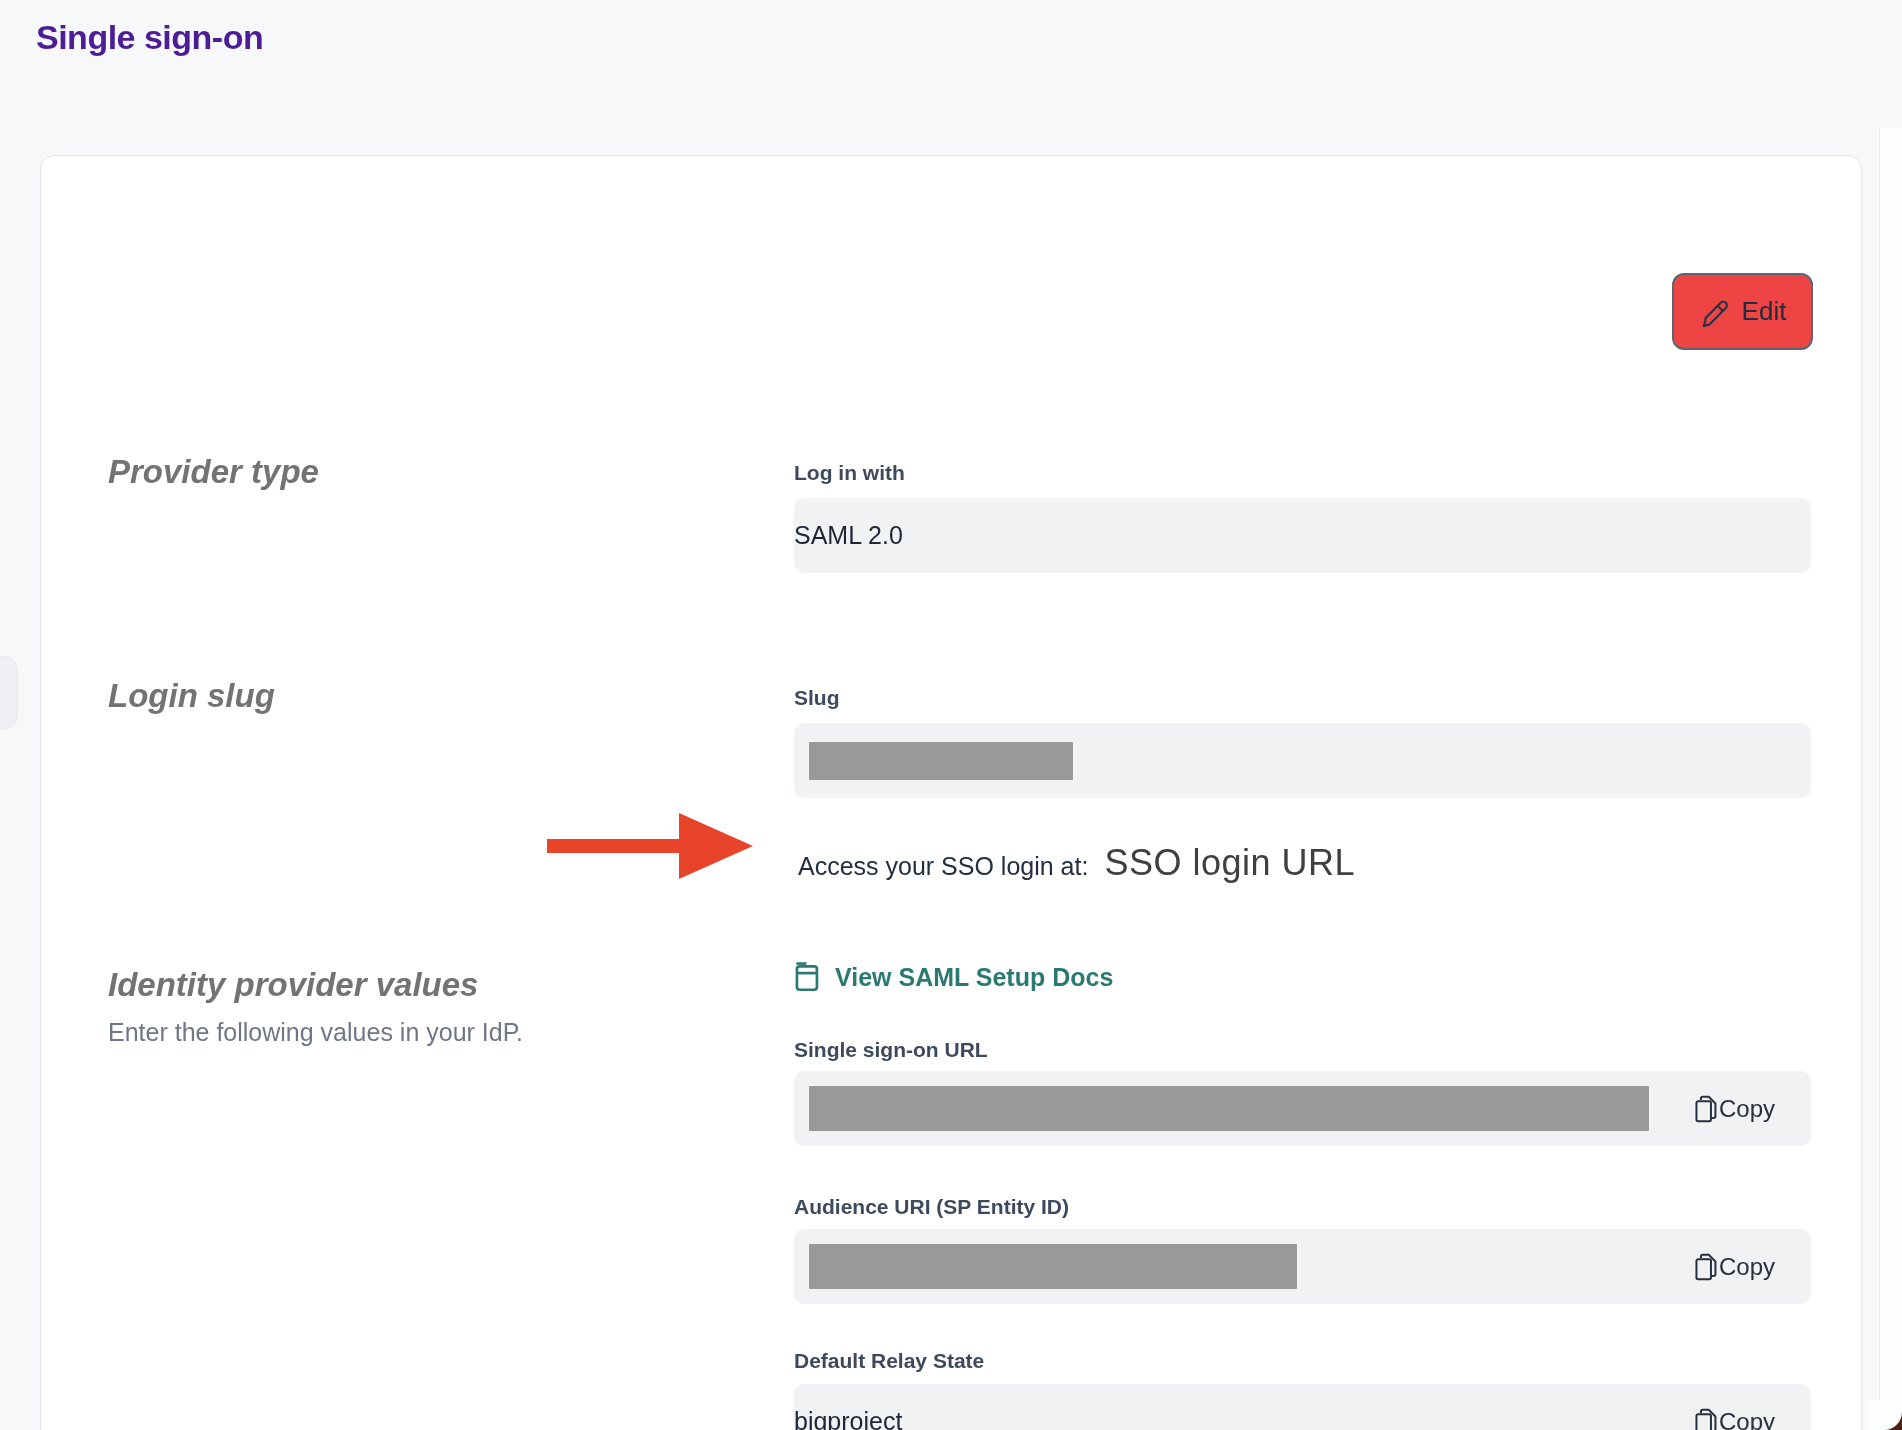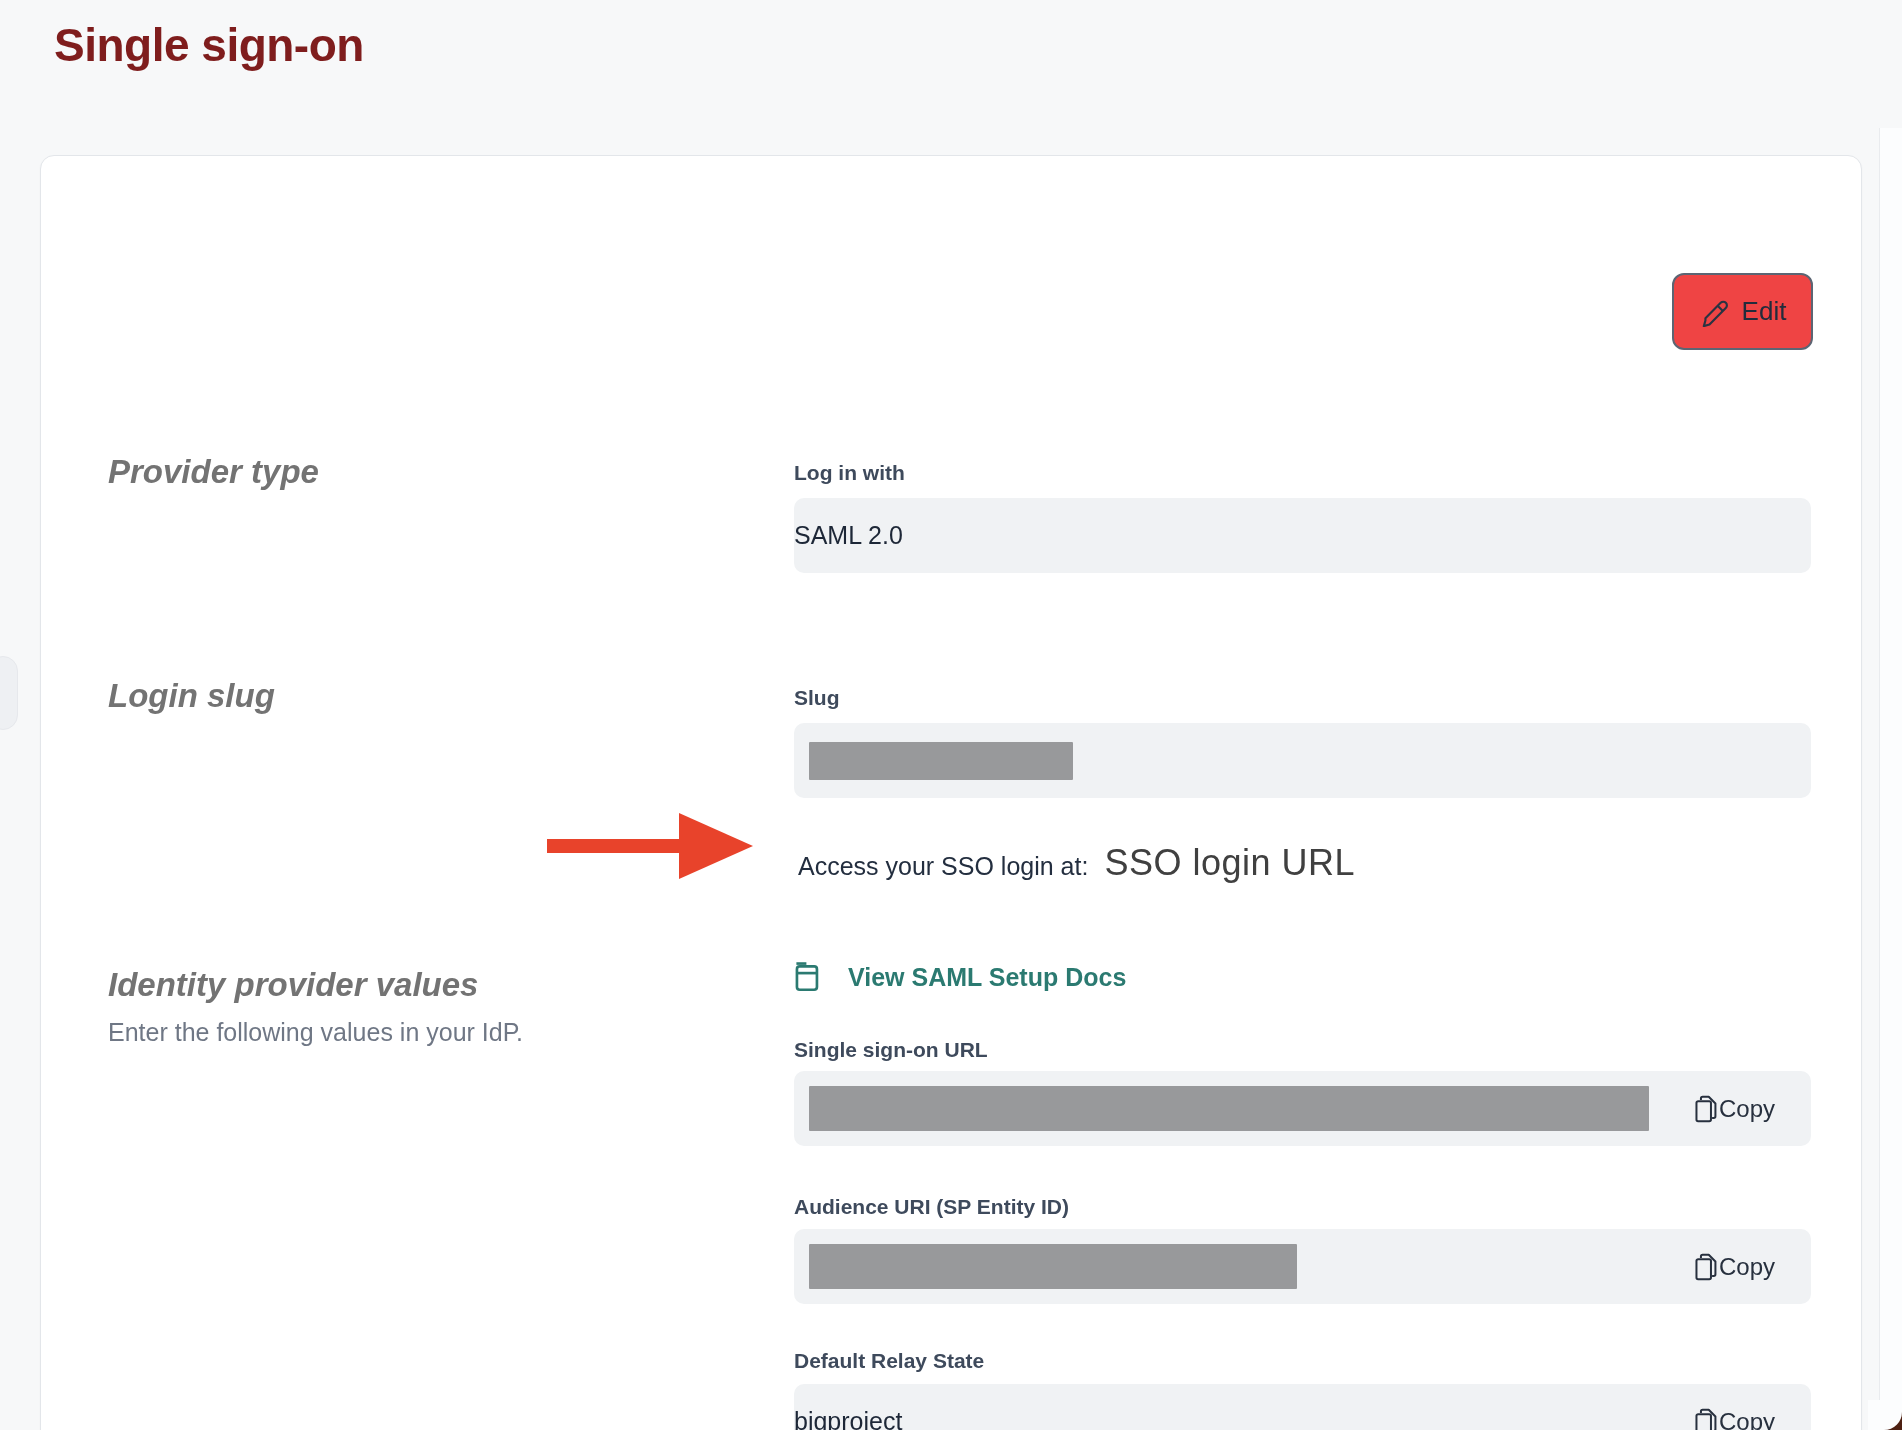--- a/index.html
+++ b/index.html
@@ -4,22 +4,22 @@
 <style>
   * { margin:0; padding:0; box-sizing:border-box; }
   html,body { width:1902px; height:1430px; overflow:hidden; }
   body {
     font-family:"Liberation Sans", sans-serif;
     background:#f7f8f9;
     position:relative;
     color:#1b2536;
   }
   .page-title {
-    position:absolute; left:54px; top:18px;
-    font-size:46px; font-weight:700; color:#7f1d1d;
+    position:absolute; left:36px; top:18px;
+    font-size:34px; font-weight:700; color:#4c1d95;
     letter-spacing:-0.5px;
   }
   .scroll-strip {
     position:absolute; top:128px; right:0; width:23px; bottom:0;
     background:#fcfdfe; border-left:1px solid #e9ebee;
   }
   .corner-wedge { position:absolute; right:0; bottom:0; width:34px; height:30px; background:#4e2012; }
   .corner-mask  { position:absolute; right:0; bottom:0; width:34px; height:30px; background:#fcfdfe; border-bottom-right-radius:18px; }
   .left-pill {
     position:absolute; left:-12px; top:656px; width:30px; height:74px;
@@ -80,21 +80,21 @@
     display:flex; align-items:baseline; gap:16px;
   }
   .sso-note .prefix { font-size:25px; color:#232e3f; }
   .sso-note .highlight { font-size:36px; color:#404040; letter-spacing:0.5px; }
   .sub-text {
     position:absolute; left:67px; top:862px;
     font-size:25px; color:#6f7785;
   }
   .docs-link {
     position:absolute; left:753px; top:806px;
-    display:flex; align-items:center; gap:27px;
+    display:flex; align-items:center; gap:14px;
     font-size:25px; font-weight:700; color:#2b7a71;
     text-decoration:none; cursor:pointer;
   }
   .icon { display:inline-flex; flex:none; }
 </style>
 </head>
 <body>
 
 <h1 class="page-title">Single sign-on</h1>
 

